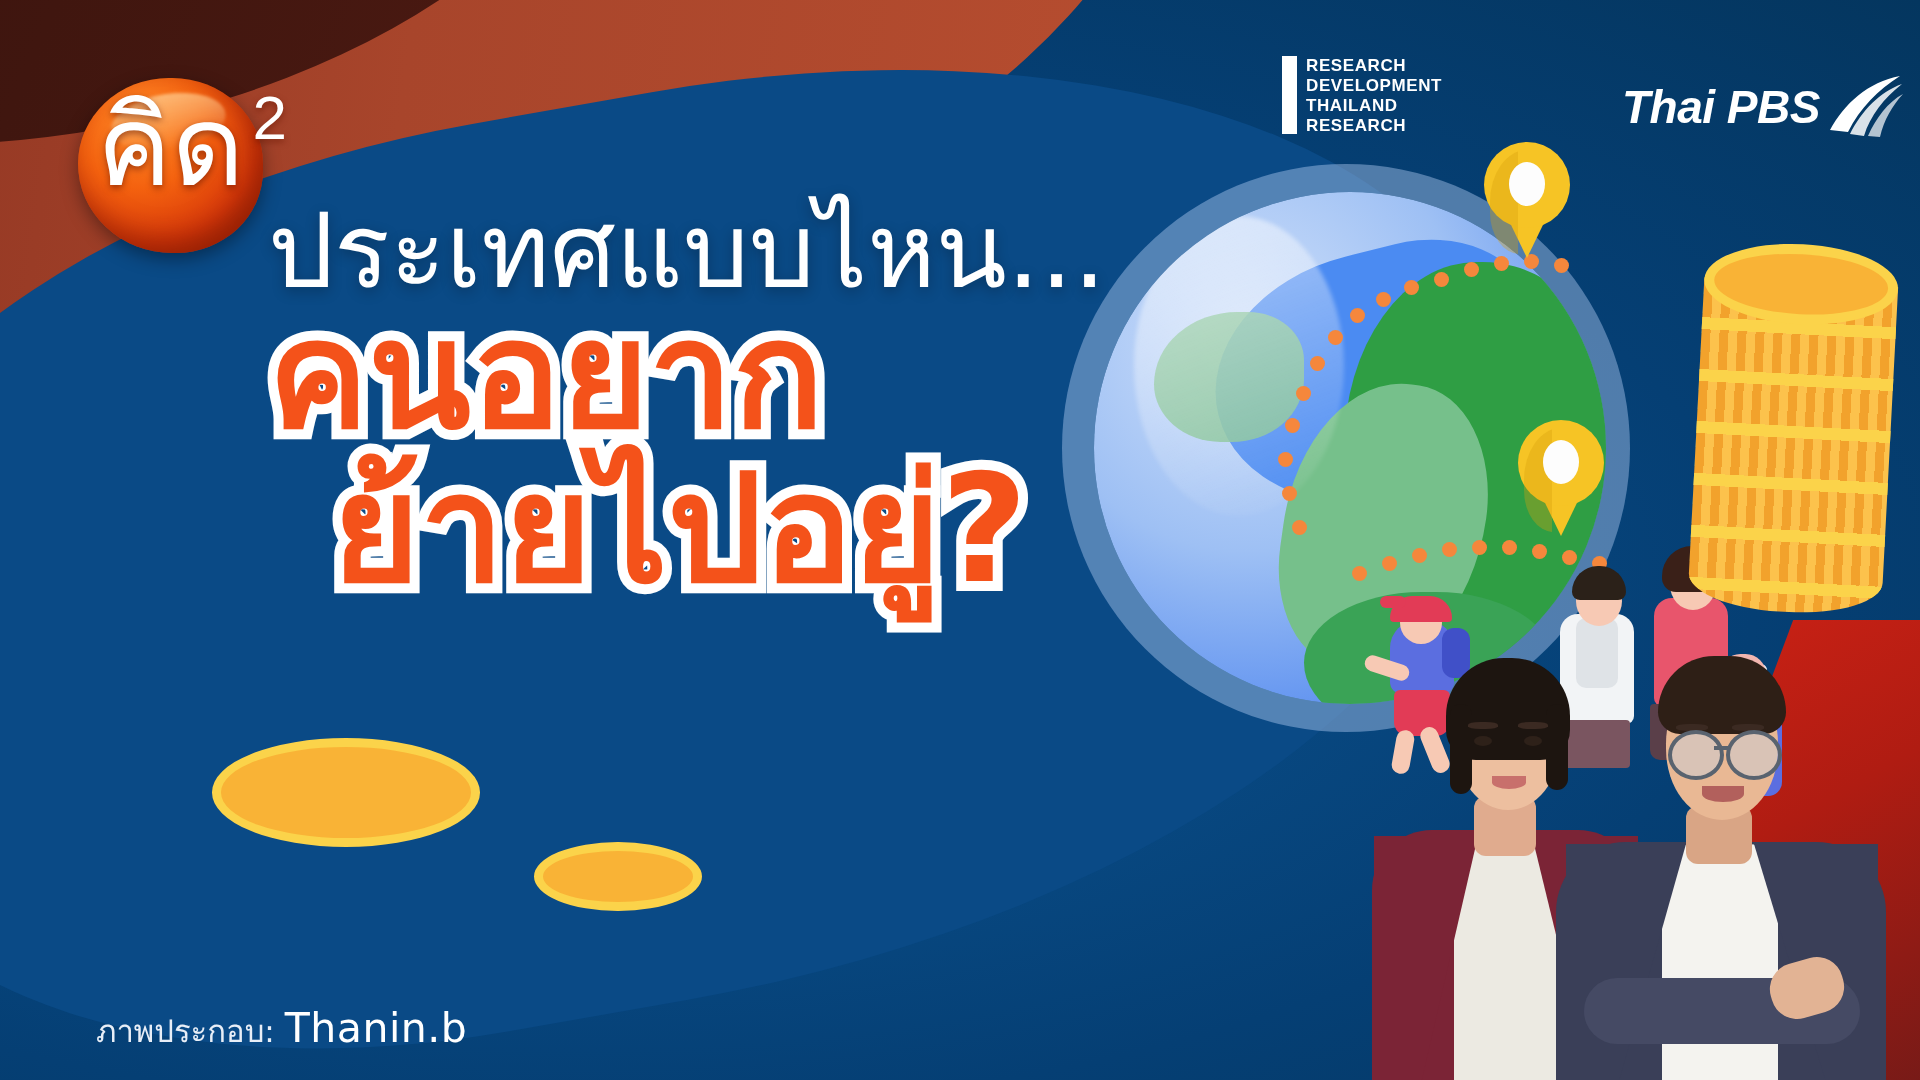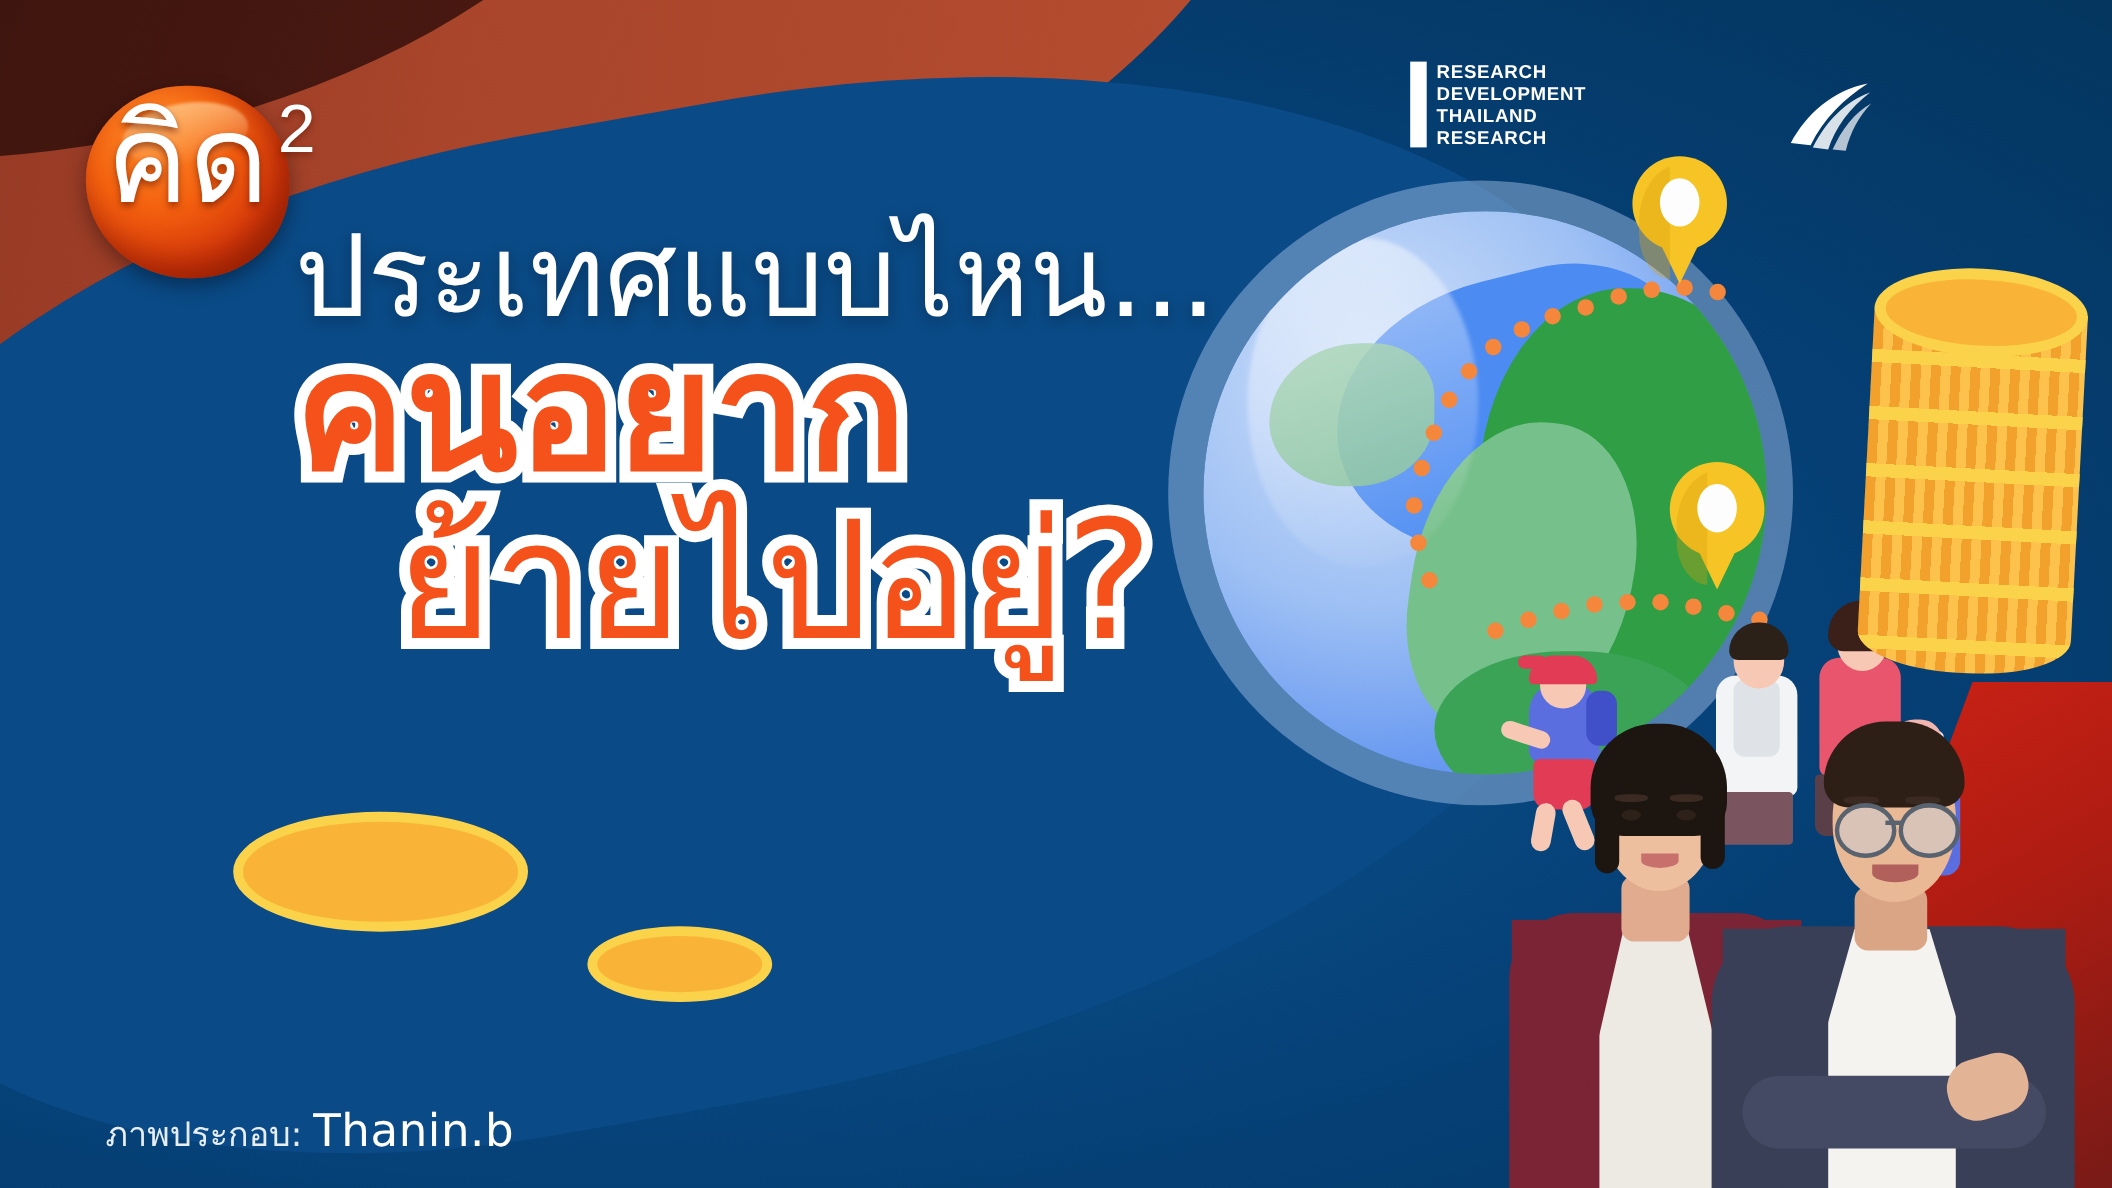--- a/index.html
+++ b/index.html
@@ -162,21 +162,21 @@
   .line1{
     font-size:104px;line-height:110px;color:#ffffff;font-weight:400;letter-spacing:0;
     text-shadow:0 4px 14px rgba(0,0,0,.28);white-space:nowrap;
   }
   .line2{
     font-size:150px;line-height:150px;color:#f4521a;font-weight:700;margin-top:-6px;
     -webkit-text-stroke:20px #ffffff;paint-order:stroke fill;
     white-space:nowrap;
   }
   .line3{
-    font-size:150px;line-height:150px;color:#f4521a;font-weight:400;margin-top:4px;margin-left:92px;
+    font-size:150px;line-height:150px;color:#f4521a;font-weight:700;margin-top:4px;margin-left:64px;
     -webkit-text-stroke:20px #ffffff;paint-order:stroke fill;
     white-space:nowrap;
   }
 
   
   #hosts{position:absolute;left:1370px;top:630px;width:550px;height:450px;z-index:35;}
   .host{position:absolute;bottom:0;}
   .h-hair{position:absolute;border-radius:50% 50% 44% 44%;}
   .h-face{position:absolute;border-radius:46% 46% 50% 50%;}
   .h-neck{position:absolute;}
@@ -327,20 +327,21 @@
     <div class="tdri-bar"></div>
     <div class="tdri-lines">
       <span>RESEARCH</span>
       <span>DEVELOPMENT</span>
       <span>THAILAND</span>
       <span>RESEARCH</span>
     </div>
   </div>
 
   <div id="thaipbs">
+    <div class="pbs-word">Thai PBS</div>
     <svg width="80" height="66" viewBox="0 0 80 66">
       <path d="M6 56 C20 30 44 8 76 2 C54 16 36 34 24 58 Z" fill="#ffffff"></path>
       <path d="M26 60 C38 36 56 18 78 10 C60 24 46 42 40 62 Z" fill="#ffffff" opacity="0.85"></path>
       <path d="M44 62 C52 44 64 28 79 20 C68 32 60 46 56 63 Z" fill="#ffffff" opacity="0.7"></path>
     </svg>
   </div>
 
   <div id="headline">
     <div class="th line1">ประเทศแบบไหน...</div>
     <div class="th line2">คนอยาก</div>

